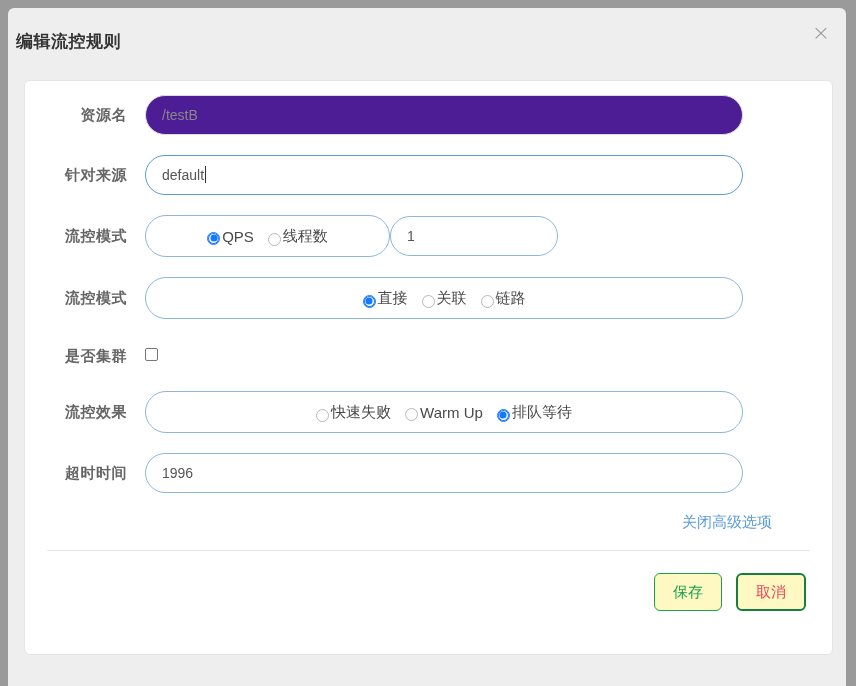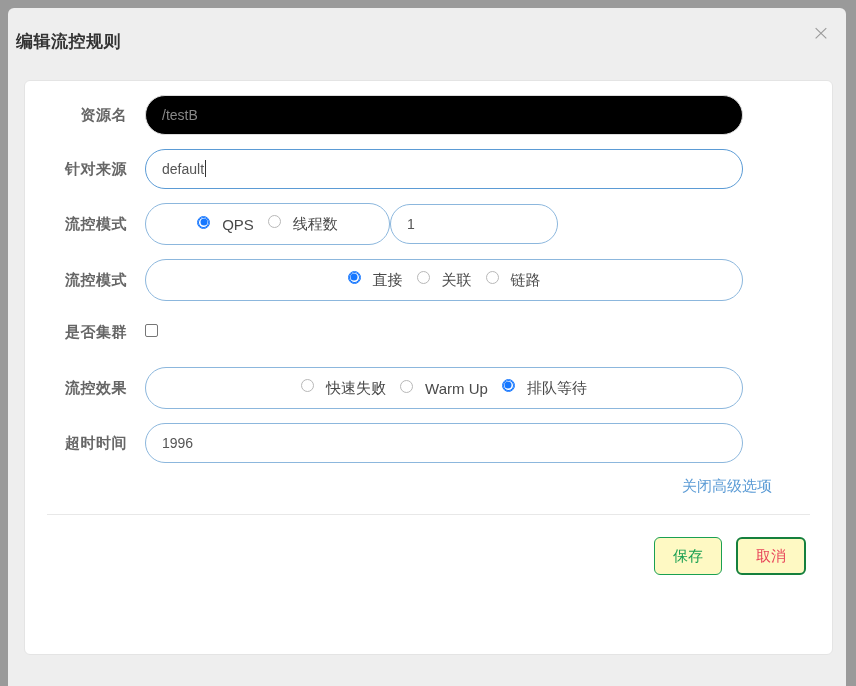--- a/index.html
+++ b/index.html
@@ -78,21 +78,21 @@
     box-sizing: border-box;
   }
 
   .form {
     padding-top: 14px;
   }
 
   .row {
     display: flex;
     align-items: center;
-    margin-bottom: 14px;
+    margin-bottom: 20px;
     height: 40px;
   }
   .row.tall { height: 42px; }
 
   .label {
     width: 120px;
     text-align: right;
     padding-right: 18px;
     font-size: 15px;
     font-weight: bold;
@@ -117,21 +117,21 @@
     color: #555;
     background: #fff;
     border: 1px solid #8cb7dd;
     outline: none;
     font-family: "Liberation Sans", sans-serif;
   }
   .inp.focused {
     border-color: #5b9bd5;
   }
   .inp.disabled {
-    background: #000000;
+    background: #4c1d95;
     border: 1px solid #dddddd;
     color: #888888;
   }
   .inp-wide { width: 598px; }
   .inp-small { width: 168px; }
 
   
   .with-caret {
     position: relative;
   }
@@ -154,22 +154,22 @@
     align-items: center;
     justify-content: center;
     gap: 14px;
     padding: 0 16px;
   }
   .pill-w245 { width: 245px; }
   .pill-w598 { width: 598px; }
 
   .radio-opt {
     display: inline-flex;
-    align-items: flex-start;
-    gap: 12px;
+    align-items: flex-end;
+    gap: 2px;
     font-size: 15px;
     color: #4a4a4a;
     cursor: pointer;
     white-space: nowrap;
   }
   .radio-dot {
     width: 13px;
     height: 13px;
     border-radius: 50%;
     border: 1px solid #b8b8b8;

